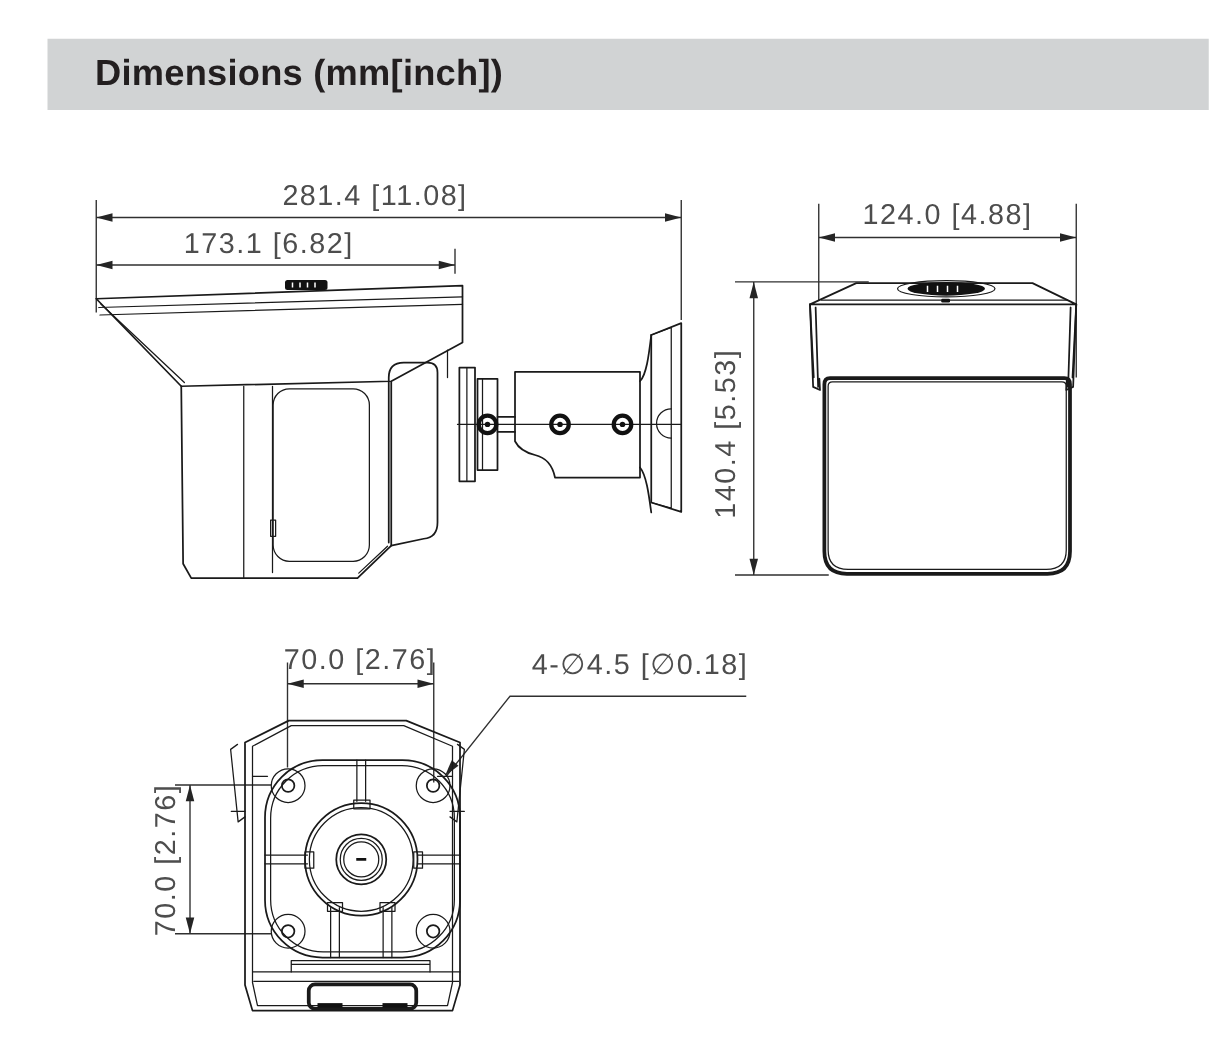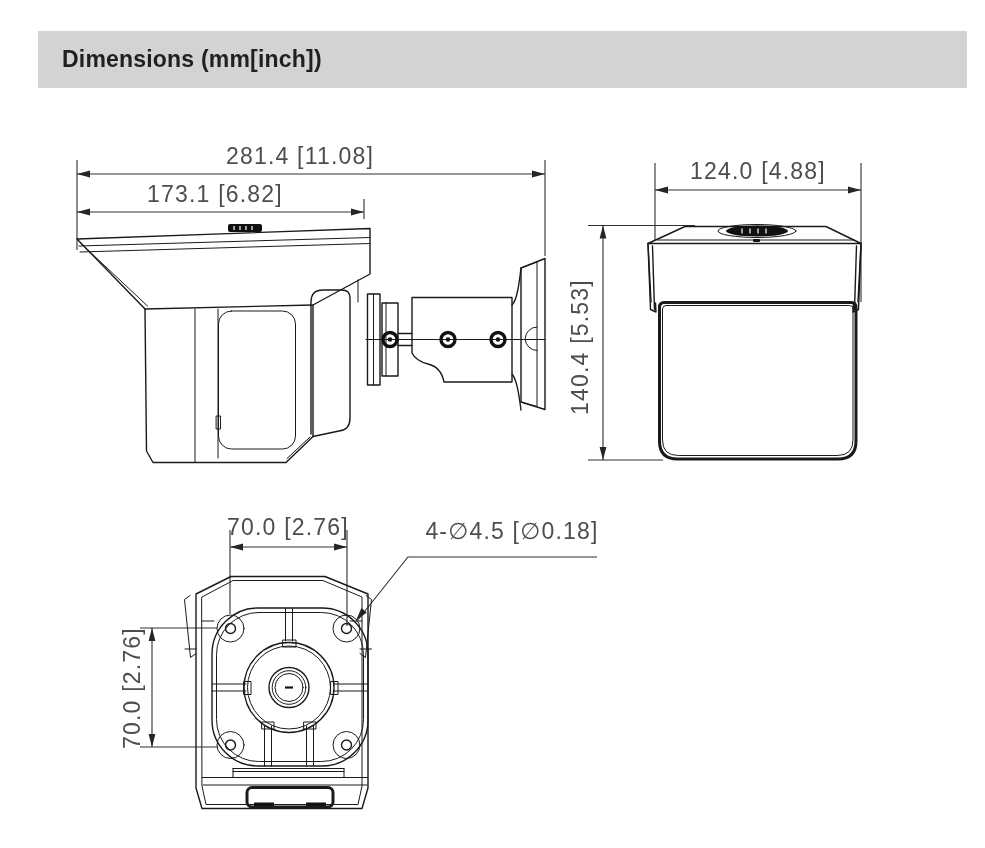--- a/index.html
+++ b/index.html
@@ -1,19 +1,19 @@
 <!DOCTYPE html>
 <html><head>
 <meta charset="utf-8">
 <style>
   html,body{margin:0;padding:0;background:#ffffff;}
   #page{position:relative;width:985px;height:848px;background:#ffffff;overflow:hidden;
         font-family:"Liberation Sans","DejaVu Sans",sans-serif;}
   #header-bar{position:absolute;left:38px;top:31px;width:929px;height:57px;background:#d1d3d4;}
-  #header-bar .title{display:block;padding-left:24px;line-height:57px;font-size:23px;font-weight:bold;
+  #header-bar .title{display:block;padding-left:38px;line-height:57px;font-size:29px;font-weight:bold;
         color:#231f20;letter-spacing:0.2px;border-radius:28px;}
   svg{position:absolute;left:0;top:0;}
   .ln{fill:none;stroke:#1a1a1a;stroke-width:1.4;stroke-linejoin:round;stroke-linecap:round;}
   .ln-thin{fill:none;stroke:#1a1a1a;stroke-width:1;stroke-linejoin:round;stroke-linecap:round;}
   .ln-thick{fill:none;stroke:#1a1a1a;stroke-width:3;stroke-linejoin:round;stroke-linecap:round;}
   .dim{fill:none;stroke:#303030;stroke-width:1.1;stroke-linecap:butt;}
   .arrow{fill:#252525;stroke:none;}
   .dimtxt{fill:#4d4d4d;font-size:23px;letter-spacing:1.2px;dominant-baseline:central;}
   .screw-ring{fill:none;stroke:#111;stroke-width:3.4;}
   .screw-dot{fill:#111;stroke:none;}

